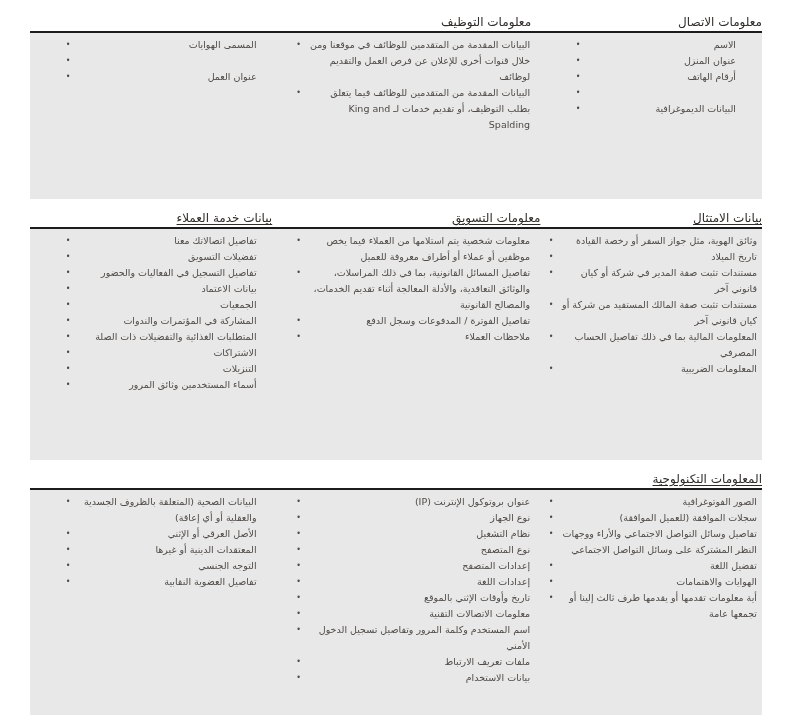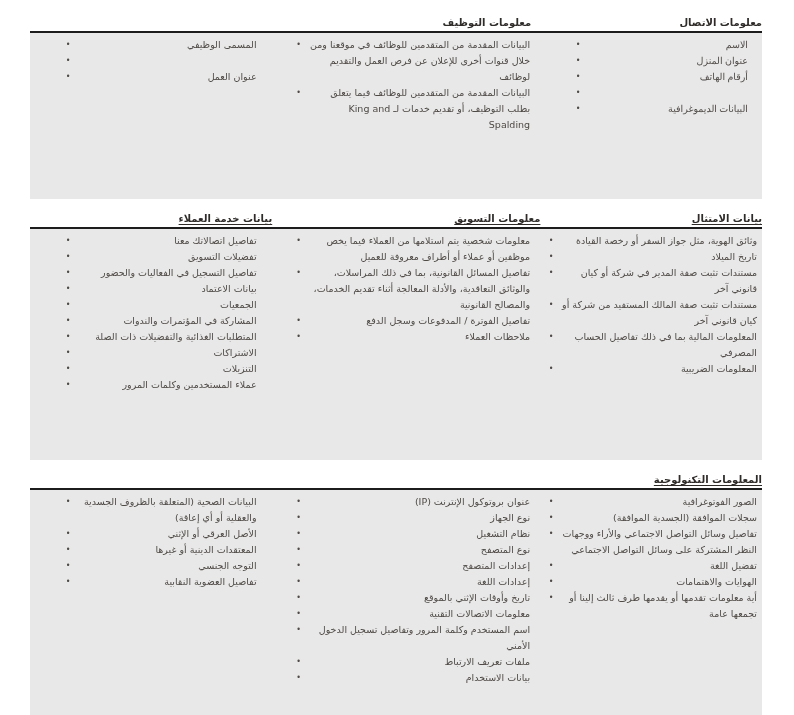--- a/index.html
+++ b/index.html
@@ -13,21 +13,21 @@
   .section { margin-bottom: 10px; }
 
   .header-row {
     display: flex; direction: rtl;
     align-items: flex-end;
     border-bottom: 2.5px solid #1c1c1c;
     padding-bottom: 2px;
     min-height: 16px;
   }
   .header-cell {
-    font-size: 10px; font-weight: bold;
+    font-size: 12px; font-weight: normal;
     color: #2e2b29; text-align: right; direction: rtl;
     line-height: 13px;
   }
   .section.u .header-text { text-decoration: underline; text-underline-offset: 2px; }
 
   .body-row {
     display: flex; direction: rtl;
     background: #e8e8e8;
     padding-top: 4px; padding-bottom: 6px;
     align-items: flex-start;
@@ -52,21 +52,21 @@
     color: #4f4a46;
     padding-left: 6px; padding-right: 5px;
   }
   
   .c2 .bullet { margin-left: 33px; }
   .c2 .item-text { padding-right: 26px; }
   .header-cell.c2 .header-text { margin-left: 26px; }
   .header-cell.c2 { padding-left: 26px; }
   
   .s0 .body-cell.c0 .bullet { margin-left: 38px; }
-  .s0 .body-cell.c0 .item-text { padding-right: 14px; font-family: Liberation Serif, serif; }
+  .s0 .body-cell.c0 .item-text { padding-right: 26px; }
 
   .s0 .body-row { min-height: 156px; }
   .s1 .body-row { min-height: 221px; }
   .s2 .body-row { min-height: 223px; }
 </style>
 </head>
 <body>
 
 <div class="doc">
   <div id="sections-root">
@@ -103,21 +103,21 @@
               <div class="item-text">البيانات المقدمة من المتقدمين للوظائف في موقعنا ومن خلال قنوات أخرى للإعلان عن فرص العمل والتقديم لوظائف</div>
             </div>
             <div class="item">
               <span class="bullet">•</span>
               <div class="item-text">البيانات المقدمة من المتقدمين للوظائف فيما يتعلق بطلب التوظيف، أو تقديم خدمات لـ King and Spalding</div>
             </div>
           </div>
           <div class="body-cell c2">
             <div class="item">
               <span class="bullet">•</span>
-              <div class="item-text">المسمى الوظيفي</div>
+              <div class="item-text">المسمى الهوايات</div>
             </div>
             <div class="item">
               <span class="bullet">•</span>
             </div>
             <div class="item">
               <span class="bullet">•</span>
               <div class="item-text">عنوان العمل</div>
             </div>
           </div>
         </div>
@@ -205,38 +205,38 @@
             <div class="item">
               <span class="bullet">•</span>
               <div class="item-text">الاشتراكات</div>
             </div>
             <div class="item">
               <span class="bullet">•</span>
               <div class="item-text">التنزيلات</div>
             </div>
             <div class="item">
               <span class="bullet">•</span>
-              <div class="item-text">عملاء المستخدمين وكلمات المرور</div>
+              <div class="item-text">أسماء المستخدمين وثائق المرور</div>
             </div>
           </div>
         </div>
       </div>
       <div class="section s2 u">
         <div class="header-row">
           <div class="header-cell c1"><span class="header-text">المعلومات التكنولوجية</span></div>
         </div>
         <div class="body-row">
           <div class="body-cell c0">
             <div class="item">
               <span class="bullet">•</span>
               <div class="item-text">الصور الفوتوغرافية</div>
             </div>
             <div class="item">
               <span class="bullet">•</span>
-              <div class="item-text">سجلات الموافقة (الجسدية الموافقة)</div>
+              <div class="item-text">سجلات الموافقة (للعميل الموافقة)</div>
             </div>
             <div class="item">
               <span class="bullet">•</span>
               <div class="item-text">تفاصيل وسائل التواصل الاجتماعي والأراء ووجهات النظر المشتركة على وسائل التواصل الاجتماعي</div>
             </div>
             <div class="item">
               <span class="bullet">•</span>
               <div class="item-text">تفضيل اللغة</div>
             </div>
             <div class="item">

